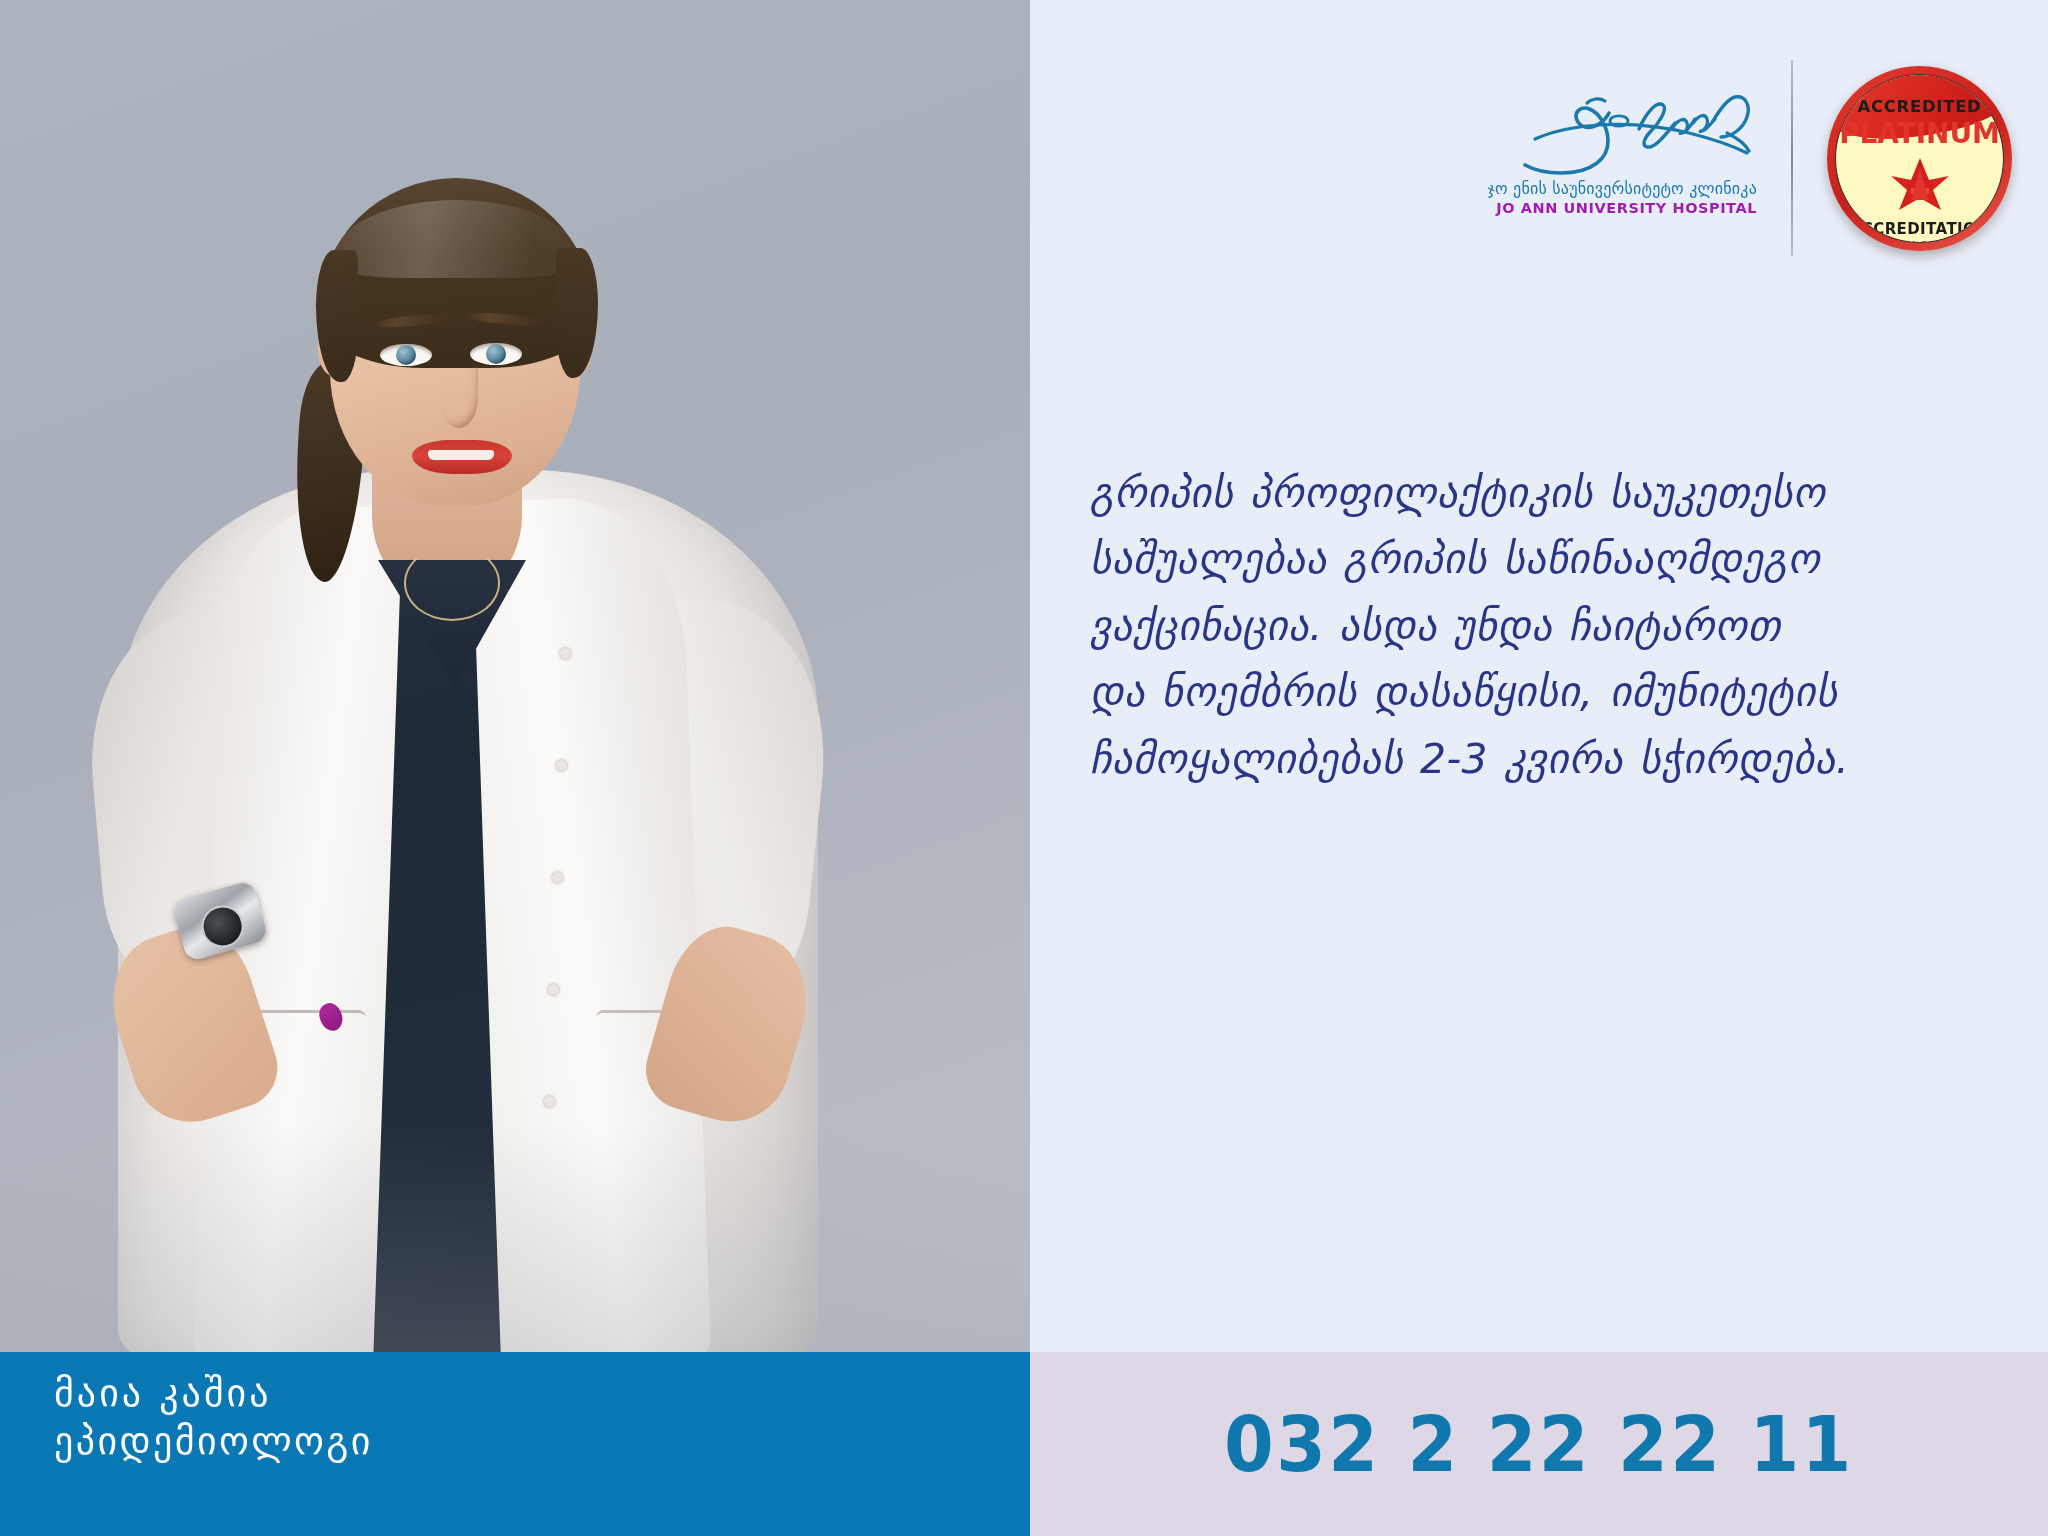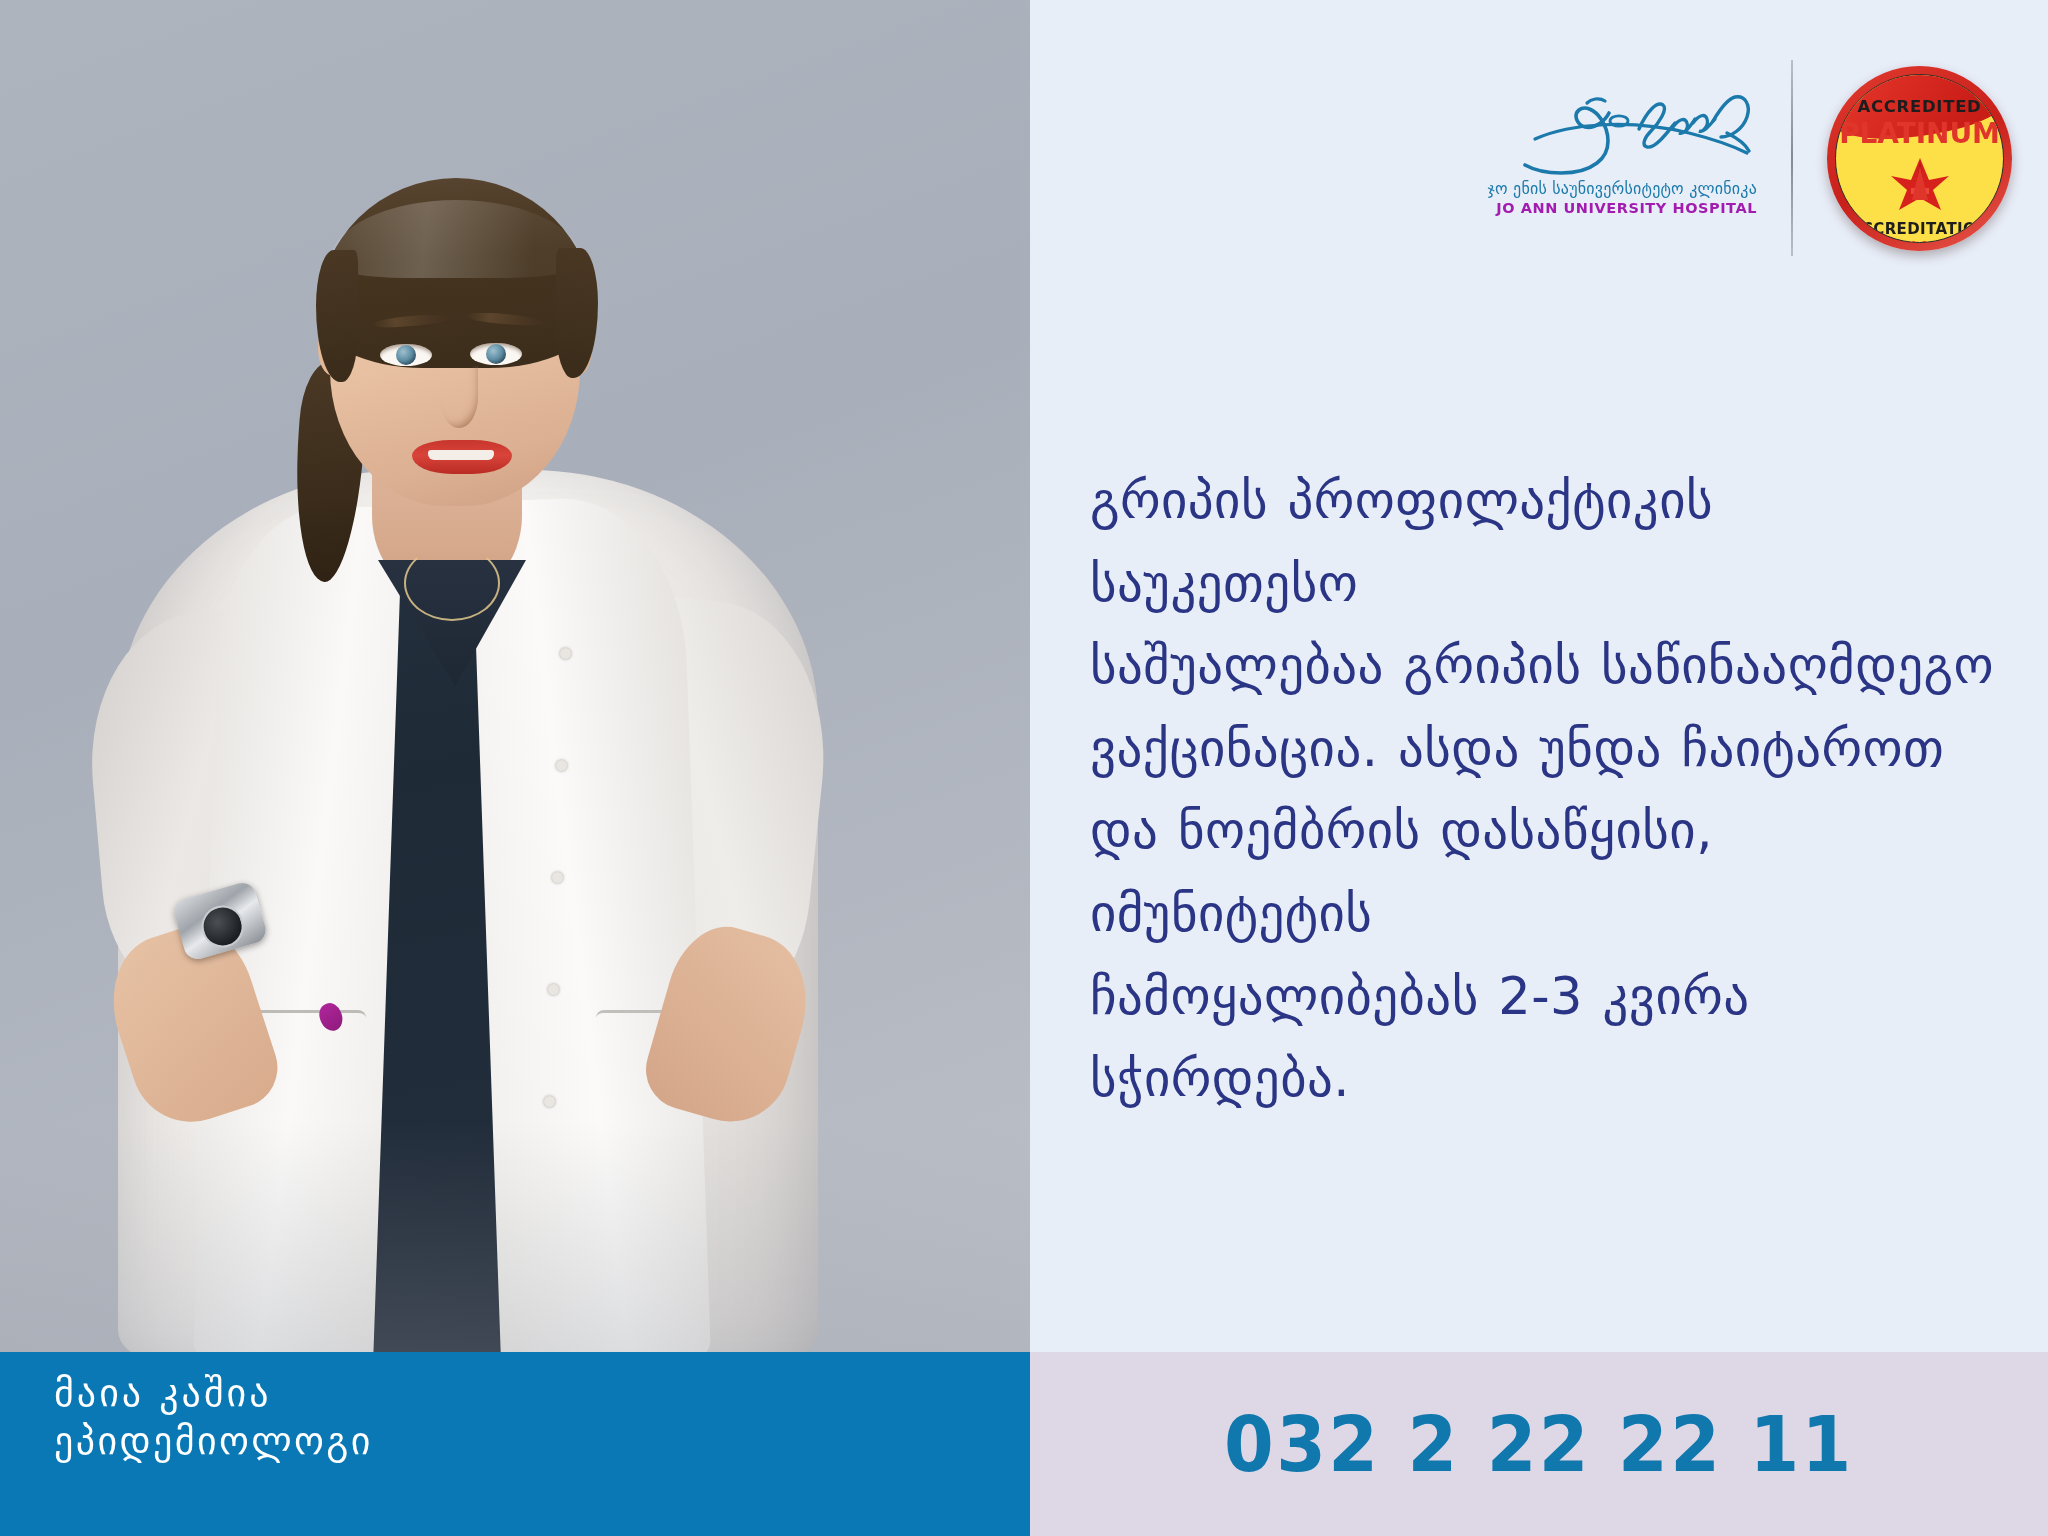--- a/index.html
+++ b/index.html
@@ -332,21 +332,21 @@
   .badge-ring {
     position: absolute; inset: 0;
     border-radius: 50%;
     background: linear-gradient(150deg,#e23b30 0%, #c8201a 50%, #e8564a 100%);
     box-shadow: 0 5px 12px rgba(60,30,30,.32);
   }
   .badge-face {
     position: absolute;
     left: 8px; top: 8px; right: 8px; bottom: 8px;
     border-radius: 50%;
-    background: #fde047;
+    background: #fef9c3;
     border: 1.4px solid #2a2a2a;
     display: flex;
     flex-direction: column;
     align-items: center;
     justify-content: flex-start;
     padding-top: 22px;
     overflow: hidden;
   }
   .badge-swoosh {
     position: absolute;
@@ -397,21 +397,22 @@
   }
 
   
   .body-copy {
     position: absolute;
     left: 60px;
     top: 460px;
     width: 910px;
     color: #2b3585;
     font-family: "DejaVu Sans", sans-serif;
-    font-size: 51px;
+    font-size: 41px;
+    font-style: italic;
     line-height: 1.62;
     letter-spacing: .4px;
     word-spacing: 3px;
   }
   .body-copy p { margin: 0; }
 
   
   .name-bar {
     position: absolute;
     left: 0; top: 1352px;

